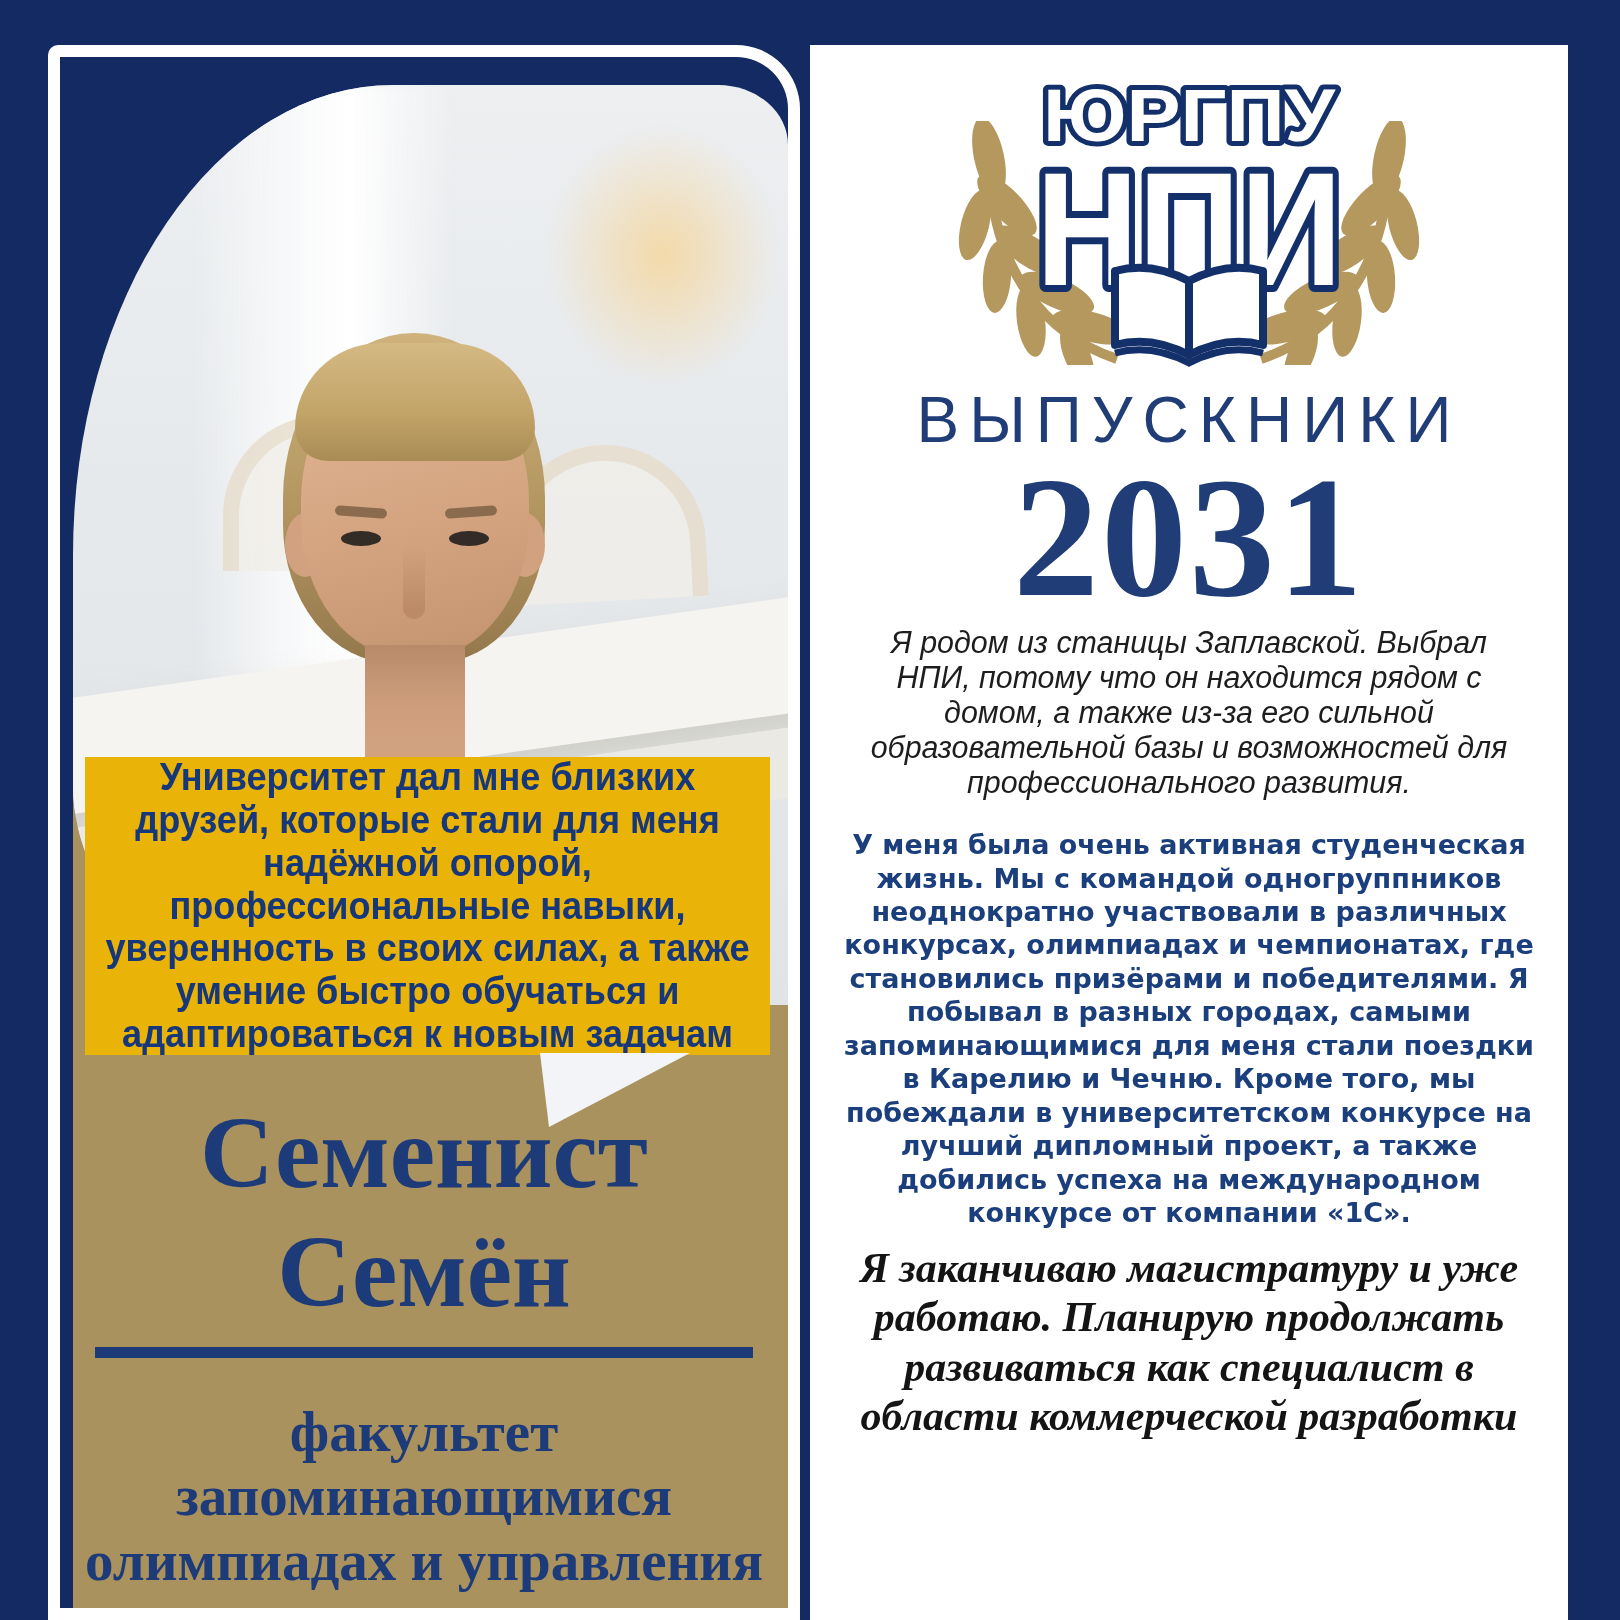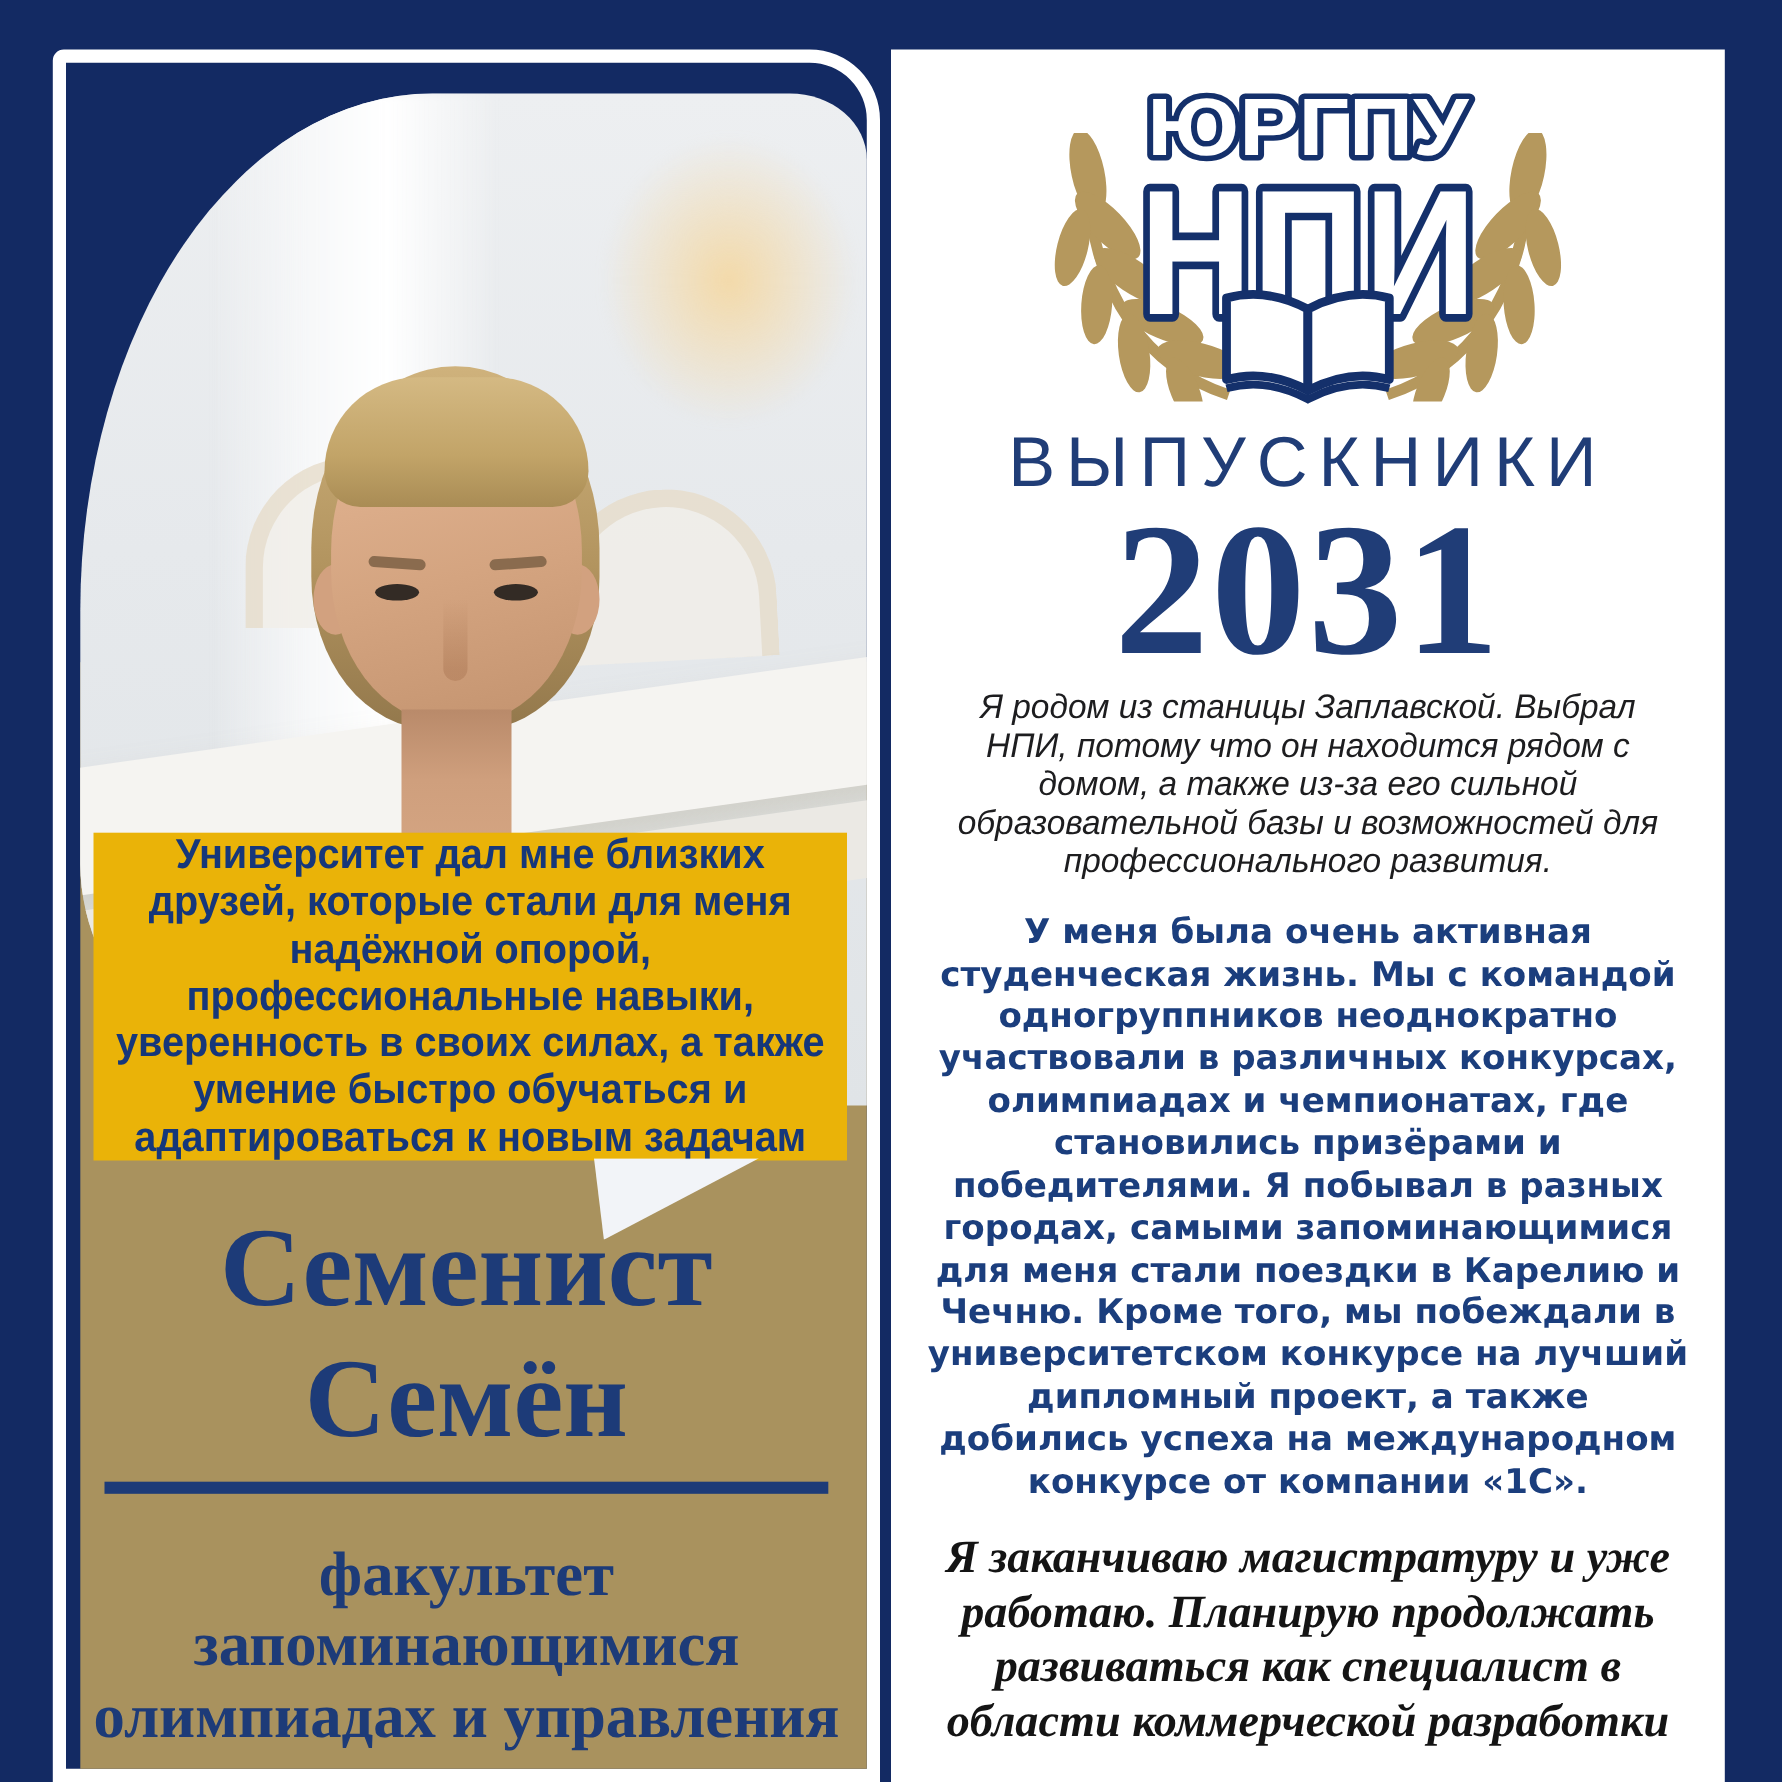--- a/index.html
+++ b/index.html
@@ -83,22 +83,22 @@
   .logo-main-svg{position:absolute;left:50%;top:66px;transform:translateX(-50%);}
   .book-svg{position:absolute;left:50%;bottom:-12px;transform:translateX(-50%);}
 
   .graduates-label{margin-top:18px;font-size:64px;font-weight:400;letter-spacing:10px;color:#203d77;}
   .year{margin-top:-6px;font-family:"Liberation Serif",serif;font-weight:700;font-size:172px;
     line-height:1.0;color:#203d77;letter-spacing:2px;}
 
   .para-origin{margin:2px auto 0;width:652px;font-style:italic;font-weight:500;font-size:31px;
     line-height:1.13;color:#1d1d1f;transform:scaleX(.98);}
   .para-life{margin:28px auto 0;width:692px;font-family:"DejaVu Sans",sans-serif;font-weight:700;
-    font-size:31px;line-height:1.24;color:#1b3e7d;}
-  .para-future{margin:26px auto 0;width:668px;font-family:"Liberation Serif",serif;
+    font-size:27px;line-height:1.24;color:#1b3e7d;}
+  .para-future{margin:14px auto 0;width:668px;font-family:"Liberation Serif",serif;
     font-weight:700;font-style:italic;font-size:42px;line-height:1.18;color:#141414;}
 </style>
 </head>
 <body>
 
 <div class="poster">
 
   <section class="left-panel">
     <div class="gold-bg"></div>
 

